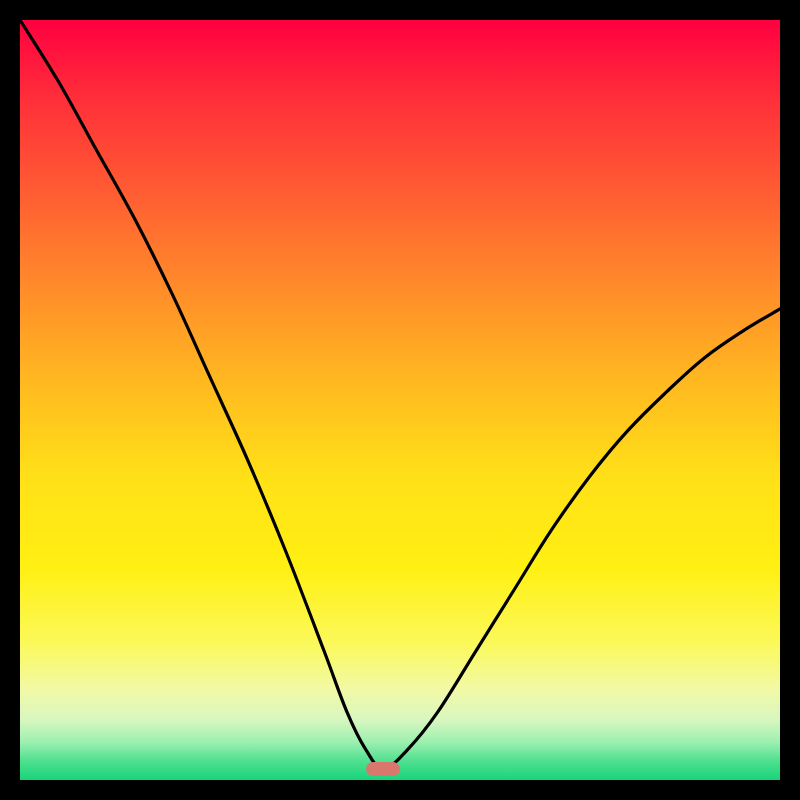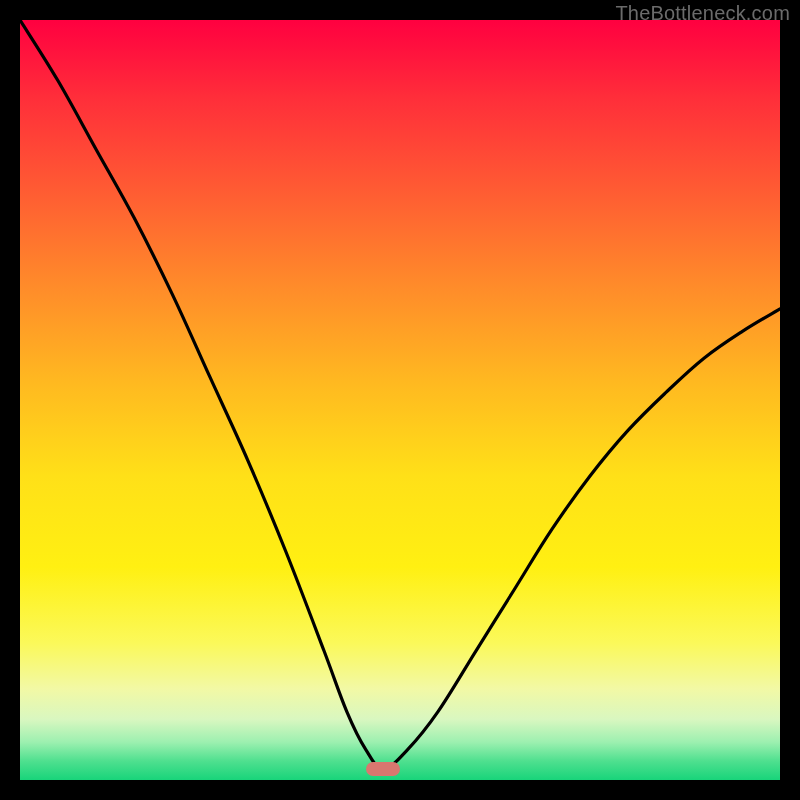--- a/index.html
+++ b/index.html
@@ -81,14 +81,13 @@
   <div class="plot">
     <div class="gradient"></div>
 
     <svg class="curve" viewBox="0 0 760 760" preserveAspectRatio="none">
       <path id="curve-path" fill="none" stroke="#000" stroke-width="3.2" stroke-linecap="round" stroke-linejoin="round" d="M 0.0 0.0 C 6.8 10.9, 24.3 37.5, 38.0 60.8 C 51.7 84.1, 62.3 104.6, 76.0 129.2 C 89.7 153.8, 100.3 171.6, 114.0 197.6 C 127.7 223.6, 138.3 244.9, 152.0 273.6 C 165.7 302.3, 176.3 327.1, 190.0 357.2 C 203.7 387.3, 214.3 409.3, 228.0 440.8 C 241.7 472.3, 252.3 497.8, 266.0 532.0 C 279.7 566.2, 293.1 602.1, 304.0 630.8 C 314.9 659.5, 319.3 673.8, 326.8 691.6 C 334.3 709.4, 339.2 719.3, 345.8 729.6 C 352.4 739.9, 355.8 748.6, 363.3 748.6 C 370.8 748.6, 377.8 739.9, 387.6 729.6 C 397.4 719.3, 405.7 709.4, 418.0 691.6 C 430.3 673.8, 442.3 652.7, 456.0 630.8 C 469.7 608.9, 480.3 591.9, 494.0 570.0 C 507.7 548.1, 518.3 529.7, 532.0 509.2 C 545.7 488.7, 556.3 473.8, 570.0 456.0 C 583.7 438.2, 594.3 425.4, 608.0 410.4 C 621.7 395.4, 632.3 385.4, 646.0 372.4 C 659.7 359.4, 670.3 349.1, 684.0 338.2 C 697.7 327.3, 708.3 320.5, 722.0 311.6 C 735.7 302.7, 753.2 292.9, 760.0 288.8"></path>
     </svg>
 
     <div class="marker" id="marker" style="left: 363.28px; top: 748.6px;"></div>
   </div>
 
-  <div class="watermark">TheBottleneck.com</div>
 </div>
 
 </body></html>

